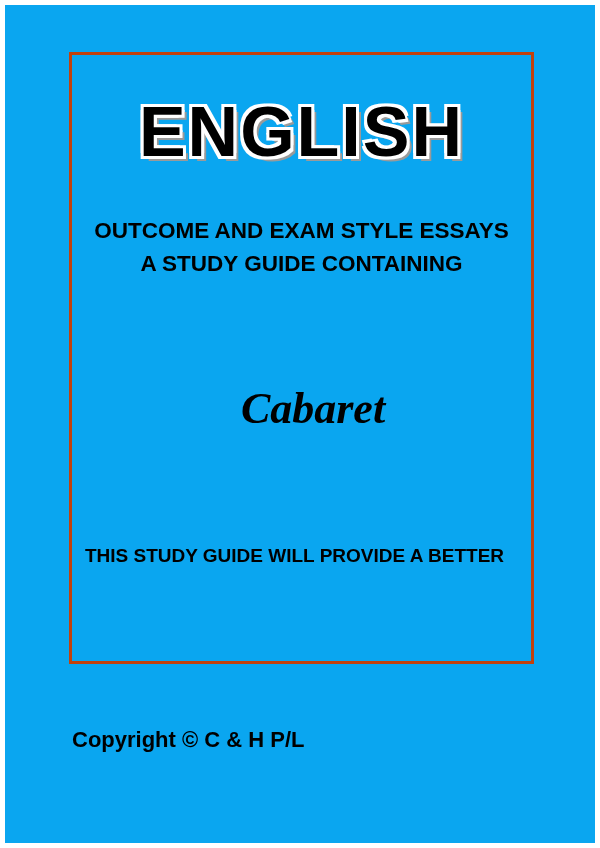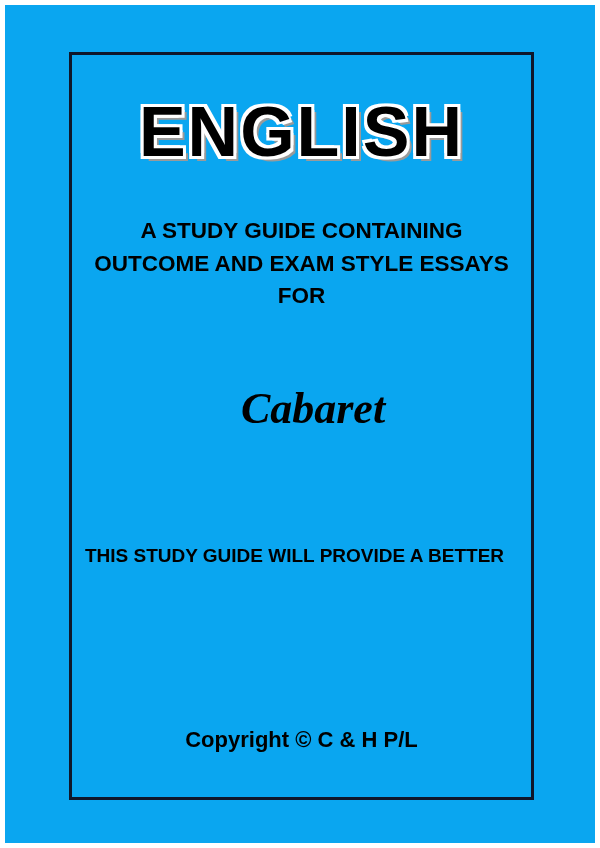--- a/index.html
+++ b/index.html
@@ -27,22 +27,22 @@
     width: 590px;
     height: 838px;
     background: #0aa6f0;
     box-sizing: border-box;
   }
   .inner-frame {
     position: absolute;
     left: 64px;
     top: 47px;
     width: 465px;
-    height: 748px;
-    border: 3px solid #0f172a;
+    height: 612px;
+    border: 3px solid #c2410c;
     box-sizing: border-box;
     background: transparent;
   }
   .title {
     position: absolute;
     left: 0;
     right: 0;
     top: 42px;
     text-align: center;
     font-family: "Liberation Sans", sans-serif;
@@ -95,41 +95,40 @@
     font-weight: bold;
     font-size: 19px;
     line-height: 1.55;
     color: #000000;
   }
   .copyright {
     position: absolute;
     left: 0;
     right: 0;
     top: 672px;
-    text-align: center;
+    text-align: left;
     font-weight: bold;
     font-size: 22px;
     color: #000000;
   }
   .sub-line { display: block; }
   .desc-line { display: block; }
 </style>
 </head>
 <body>
 
 <div class="page">
   <div class="cover">
     <div class="inner-frame">
 
       <div class="title">ENGLISH</div>
 
       <div class="subtitle">
+        <span class="sub-line">OUTCOME AND EXAM STYLE ESSAYS</span>
         <span class="sub-line">A STUDY GUIDE CONTAINING</span>
-        <span class="sub-line">OUTCOME AND EXAM STYLE ESSAYS</span>
-        <span class="sub-line">FOR</span>
       </div>
 
       <div class="work-title">Cabaret</div>
 
       <div class="description">
         <span class="desc-line">THIS STUDY GUIDE WILL PROVIDE A BETTER</span>
       </div>
 
       <div class="copyright">Copyright © C &amp; H P/L</div>
 

